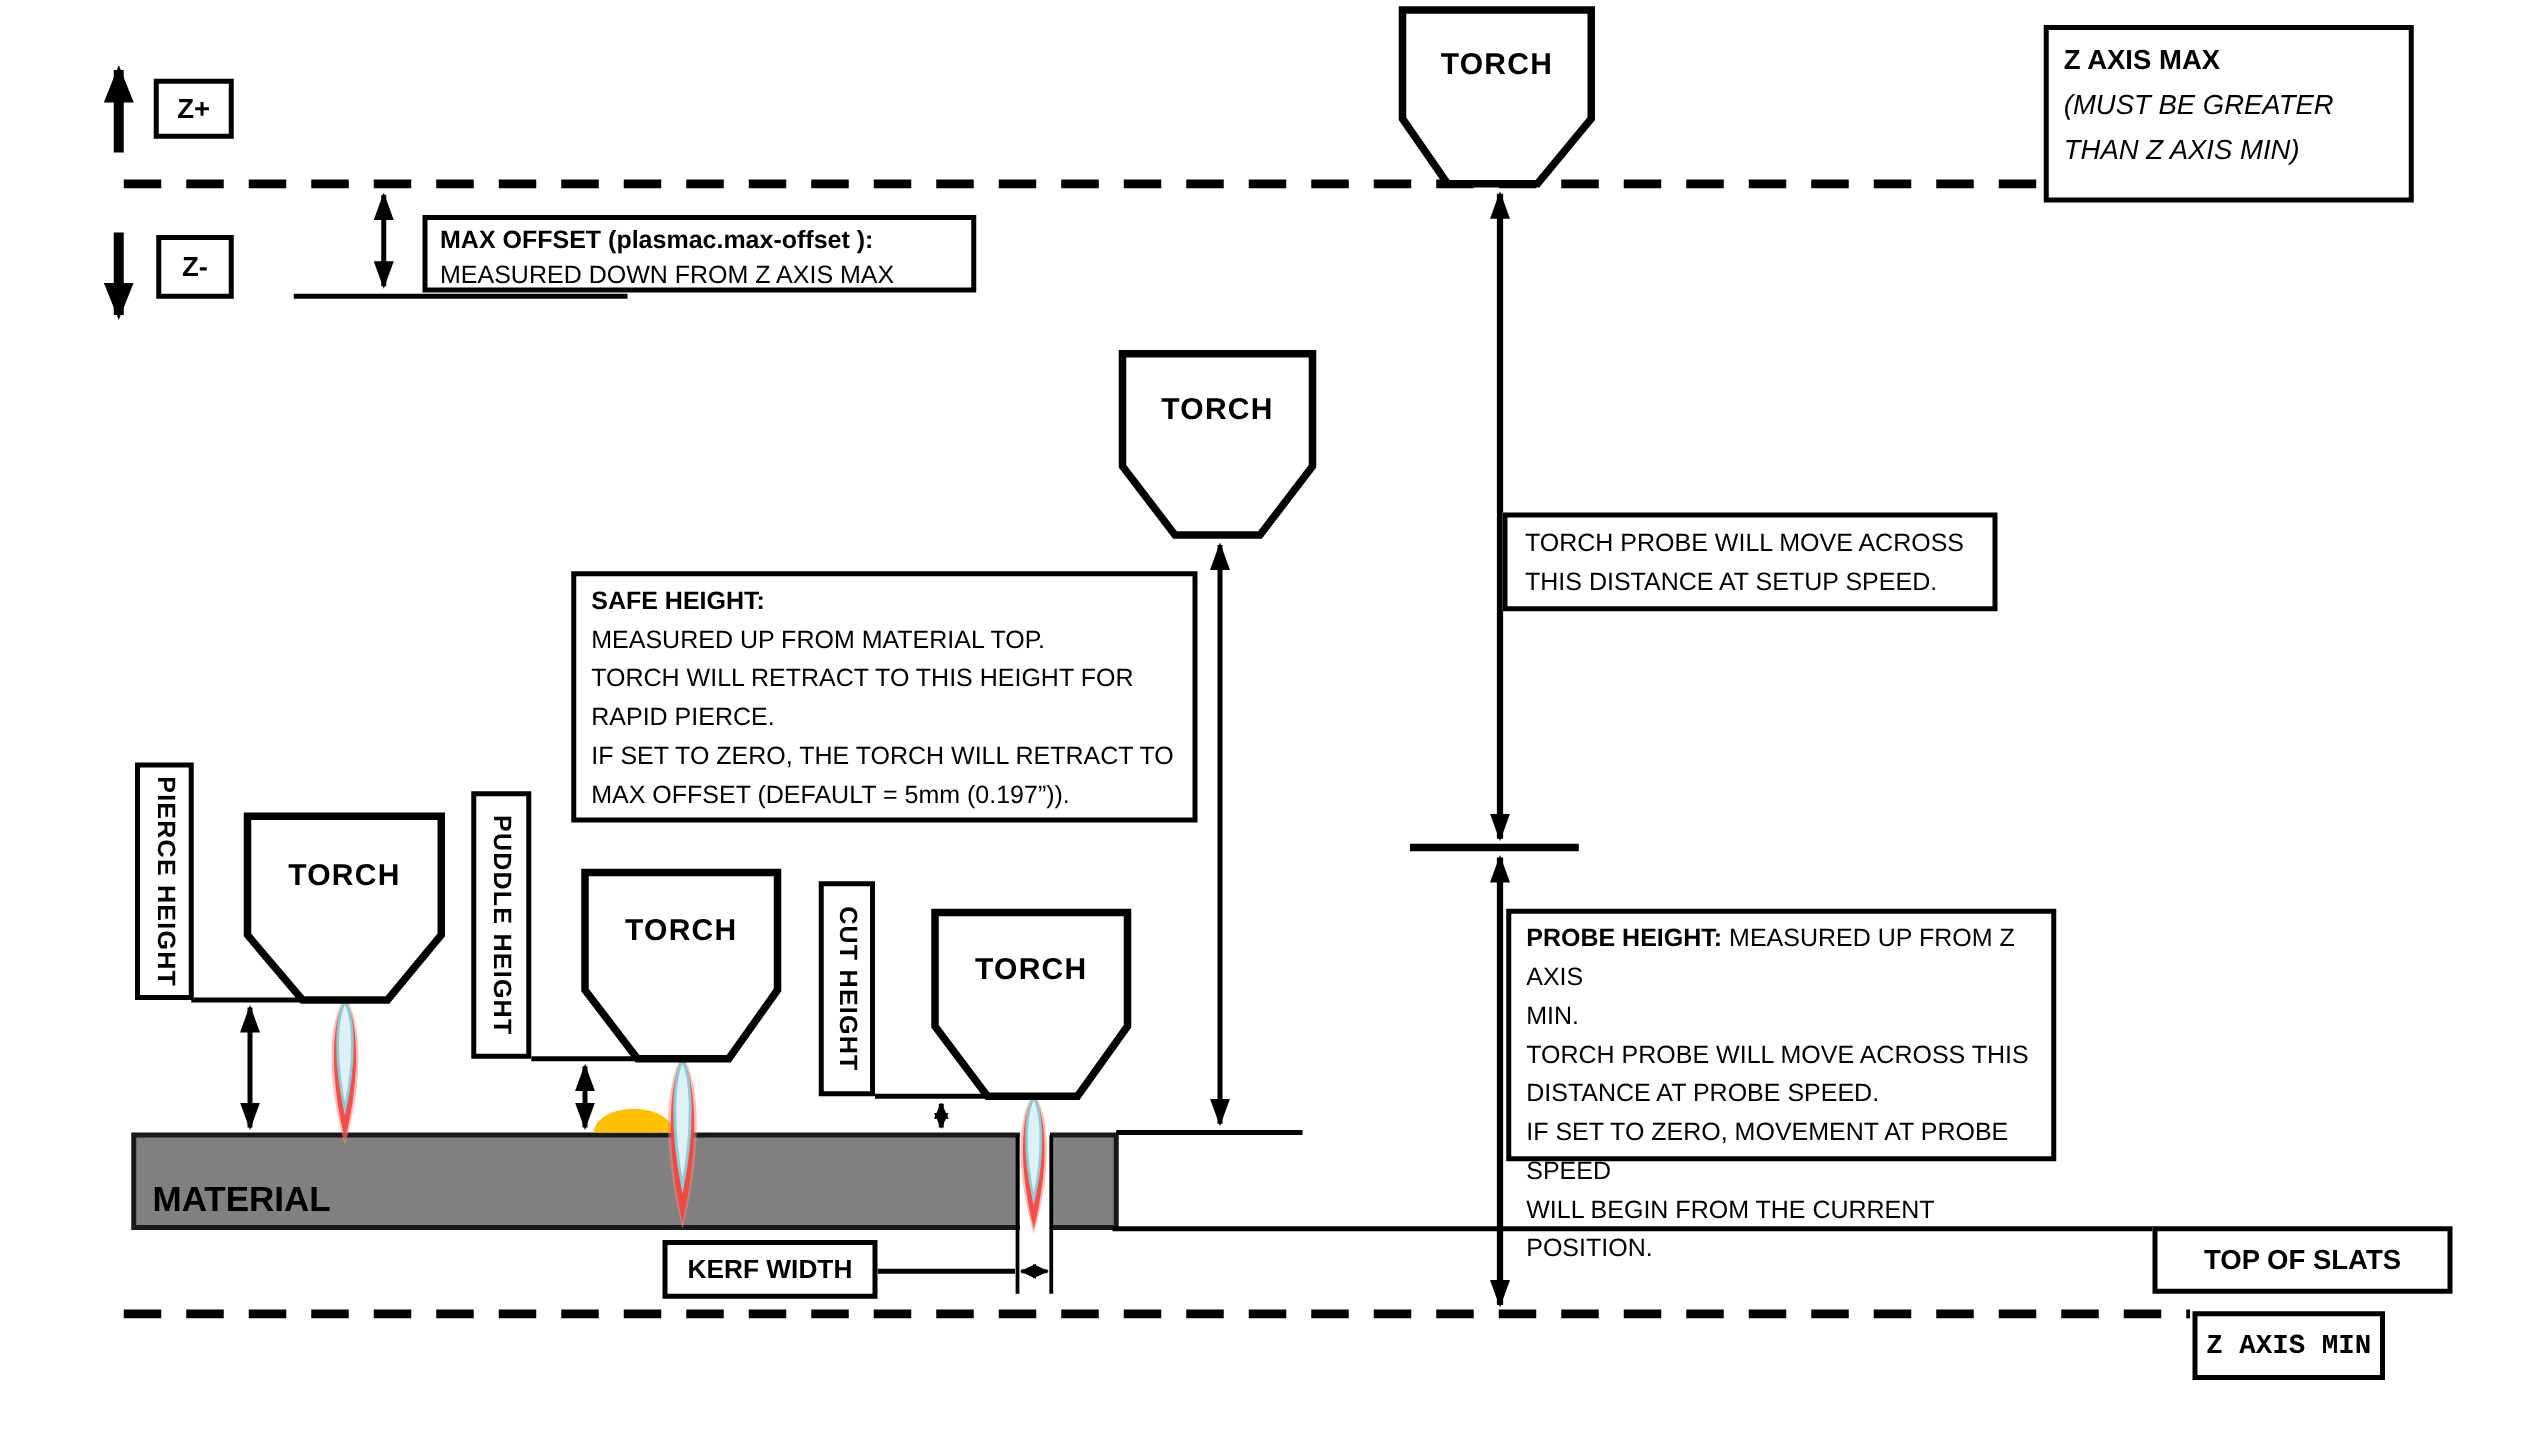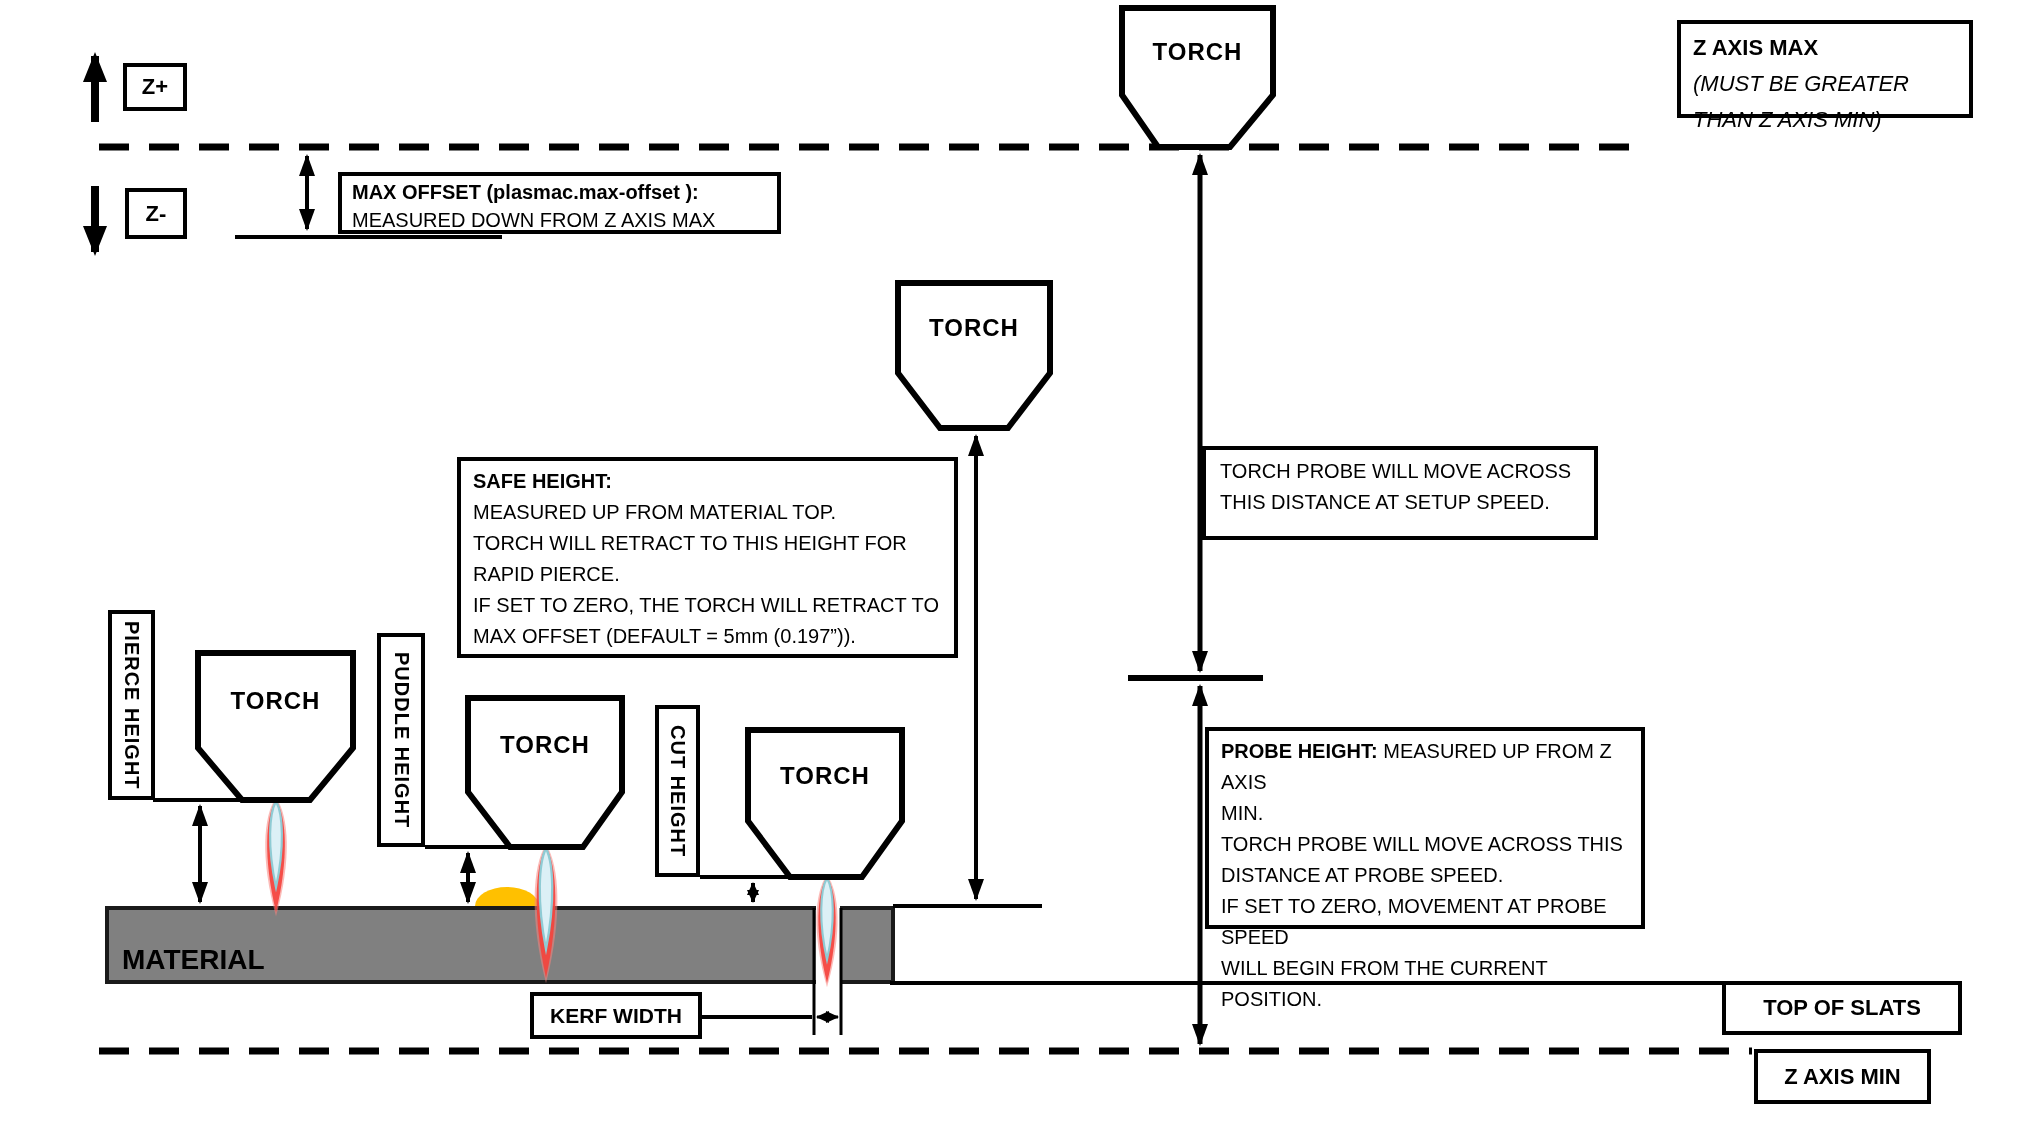--- a/index.html
+++ b/index.html
@@ -93,41 +93,41 @@
     <line x1="817" y1="1017" x2="838" y2="1017" stroke="#000" stroke-width="3" marker-start="url(#ahS)" marker-end="url(#ahS)"></line>
   </svg>
 
   <div class="box center zlabel" style="left:123px;top:63px;width:64px;height:48px;">
     <span>Z+</span>
   </div>
   <div class="box center zlabel" style="left:125px;top:188px;width:62px;height:51px;">
     <span>Z-</span>
   </div>
 
-  <div class="box" id="z-axis-max-box" style="left:1635px;top:20px;width:296px;height:98px;margin-left:42px;">
+  <div class="box" id="z-axis-max-box" style="left:1635px;top:20px;width:296px;height:142px;">
     <div class="bold">Z AXIS MAX</div>
     <div class="italic">(MUST BE GREATER</div>
     <div class="italic">THAN Z AXIS MIN)</div>
   </div>
 
   <div class="box" id="max-offset-box" style="left:338px;top:172px;width:443px;height:62px;">
     <div class="bold">MAX OFFSET (plasmac.max-offset ):</div>
     <div>MEASURED DOWN FROM Z AXIS MAX</div>
   </div>
 
   <div class="box txt20 pad" style="left:457px;top:457px;width:501px;height:201px;">
     <div class="bold">SAFE HEIGHT:</div>
     <div>MEASURED UP FROM MATERIAL TOP.</div>
     <div>TORCH WILL RETRACT TO THIS HEIGHT FOR</div>
     <div>RAPID PIERCE.</div>
     <div>IF SET TO ZERO, THE TORCH WILL RETRACT TO</div>
     <div>MAX OFFSET (DEFAULT = 5mm (0.197”)).</div>
   </div>
 
-  <div class="box txt20" style="left:1202px;top:410px;width:396px;height:94px;padding:6px 14px;margin-top:36px;">
+  <div class="box txt20" style="left:1202px;top:410px;width:396px;height:79px;padding:6px 14px;">
     <div>TORCH PROBE WILL MOVE ACROSS</div>
     <div>THIS DISTANCE AT SETUP SPEED.</div>
   </div>
 
   <div class="box txt20 pad" style="left:1205px;top:727px;width:440px;height:202px;">
     <div>
       <span class="bold">PROBE HEIGHT:</span><span> MEASURED UP FROM Z AXIS</span>
     </div>
     <div>MIN.</div>
     <div>TORCH PROBE WILL MOVE ACROSS THIS</div>
@@ -151,15 +151,15 @@
   <div class="torch-label" style="left:198px;top:653px;width:155px;height:95px;">TORCH</div>
   <div class="torch-label" style="left:468px;top:698px;width:154px;height:94px;">TORCH</div>
   <div class="torch-label" style="left:748px;top:730px;width:154px;height:91px;">TORCH</div>
 
   <div id="material-label">MATERIAL</div>
 
   <div class="box center" id="kerf-width-box" style="left:530px;top:992px;width:172px;height:47px;">KERF WIDTH</div>
 
   <div class="box center" id="top-of-slats-box" style="left:1722px;top:981px;width:240px;height:54px;">TOP OF SLATS</div>
 
-  <div class="box center" id="z-axis-min-box" style="left:1754px;top:1049px;width:177px;height:55px;">Z AXIS MIN</div>
+  <div class="box center" id="z-axis-min-box" style="left:1754px;top:1049px;width:154px;height:55px;font-family:Liberation Mono, monospace;">Z AXIS MIN</div>
 
 </div>
 
 </body></html>

